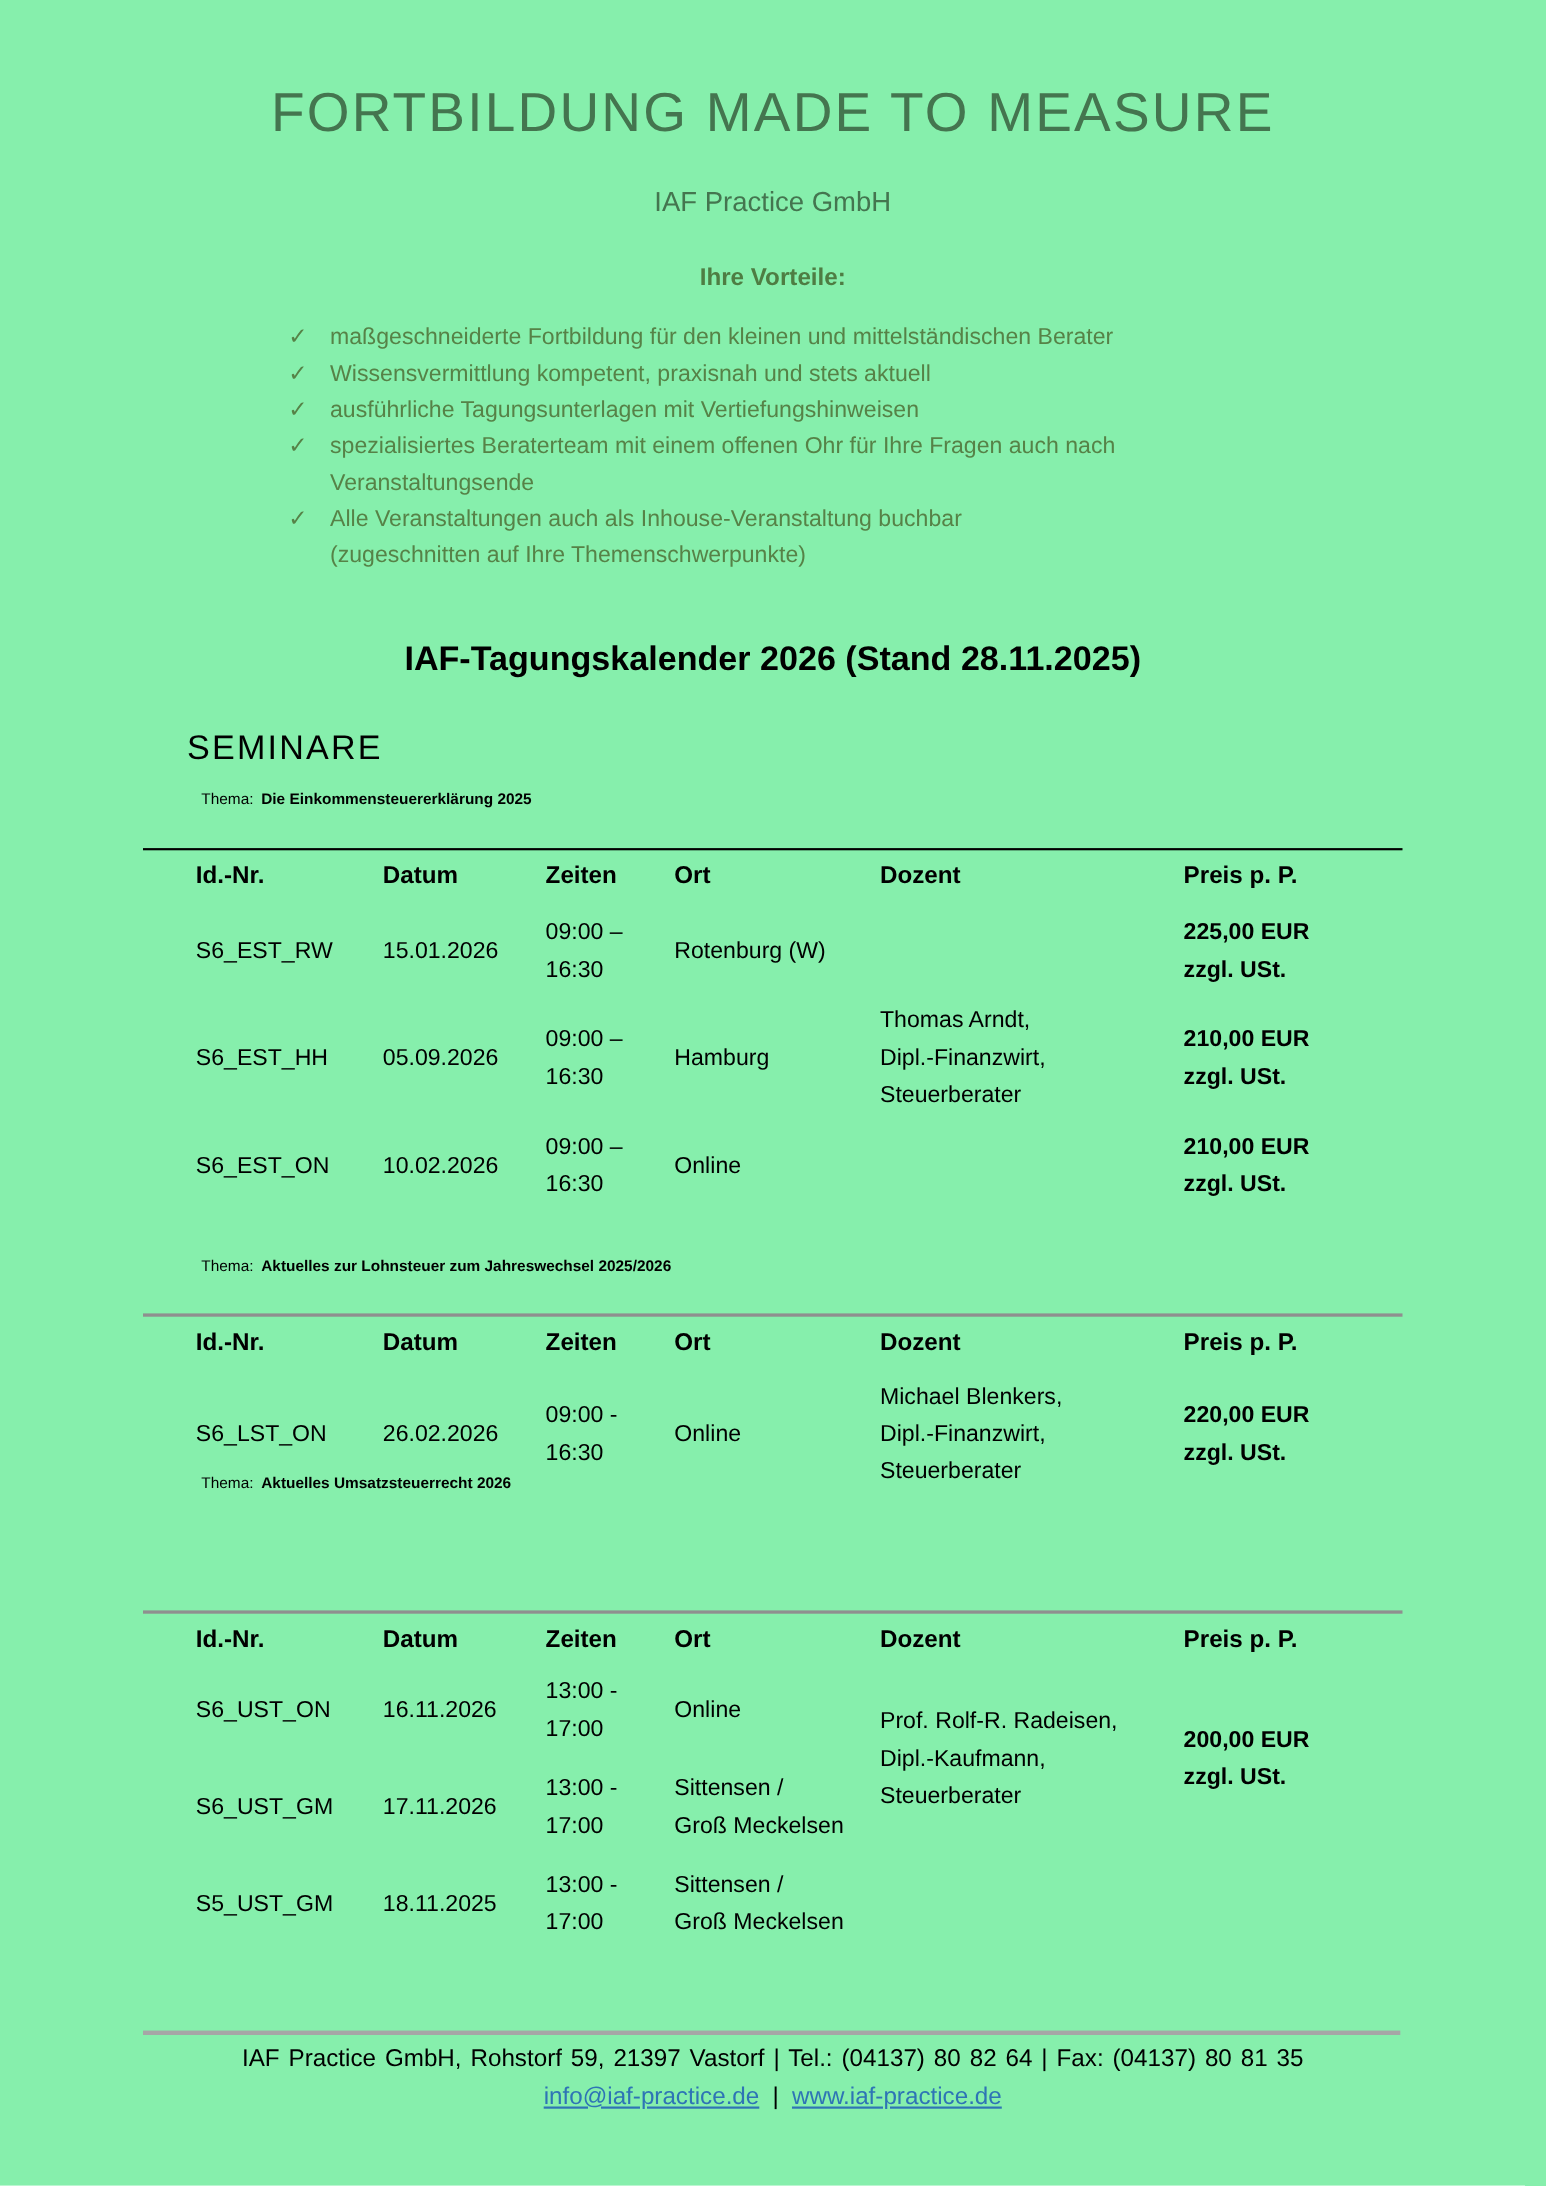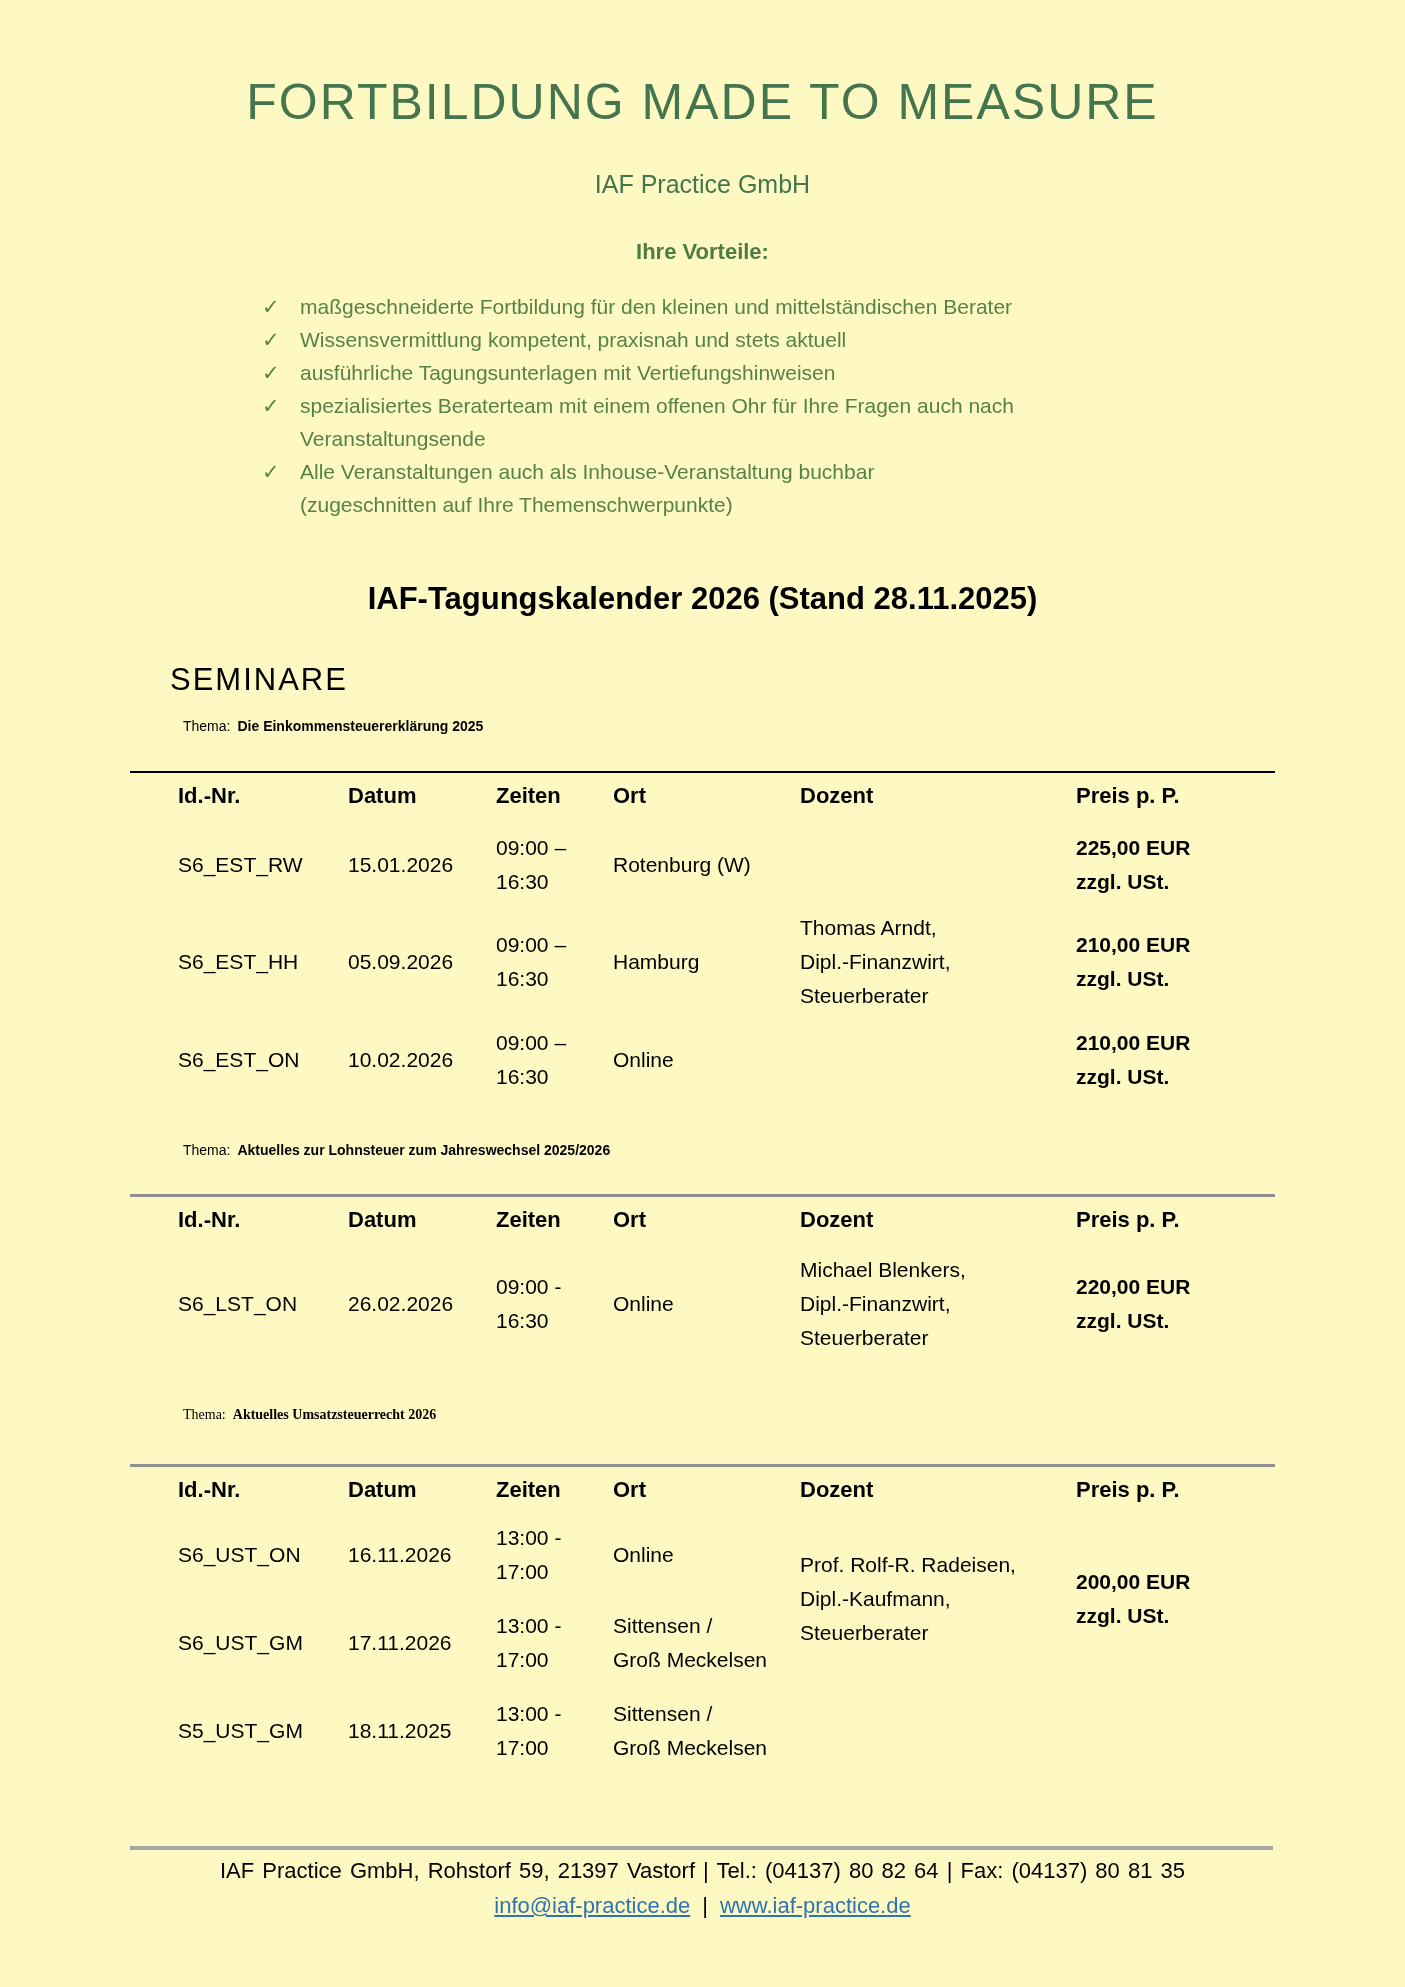--- a/index.html
+++ b/index.html
@@ -1,20 +1,20 @@
 <!DOCTYPE html>
 <html lang="de" style="--title-green: #44754f; --heading-green: #4e7d43; --benefits-green: #568247; --link-blue: #2e74b5; --rule-gray: #a6a6a6; --table-rule-gray: #8f8f8f;"><head>
 <meta charset="utf-8">
 <style>
   html,body{margin:0;padding:0;background:#ffffff;}
   #page{
     position:relative;
     width:1405px;
     height:1987px;
-    background:#fef9c3;
+    background:#86efac;
     font-family:"Liberation Sans", sans-serif;
     color:#000000;
     overflow:hidden;
   }
   .centered{position:absolute;left:0;width:1405px;text-align:center;}
   .doc-title{
     top:73px;
     font-size:50px;
     font-weight:300;
     letter-spacing:2px;
@@ -51,21 +51,21 @@
     position:absolute;
     top:662px;
     left:170px;
     font-size:31px;
     letter-spacing:2px;
   }
   .thema{position:absolute;left:183px;font-size:14px;}
   .thema .thema-title{font-weight:bold;margin-left:7px;}
   .thema1{top:718px;}
   .thema2{top:1142px;}
-  .thema3{top:1407px;font-family:Liberation Serif, serif;}
+  .thema3{top:1340px;}
   .stable{
     position:absolute;
     left:130px;
     width:1145px;
     display:grid;
     grid-template-columns:218px 148px 117px 187px 276px 199px;
   }
   #table-0{top:771px;border-top:2px solid #000000;grid-template-rows:44px 95px 100px 95px;}
   #table-1{top:1194px;border-top:3px solid var(--table-rule-gray,#8f8f8f);grid-template-rows:44px 125px;}
   #table-2{top:1464px;border-top:3px solid var(--table-rule-gray,#8f8f8f);grid-template-rows:44px 88px 88px 88px;}

